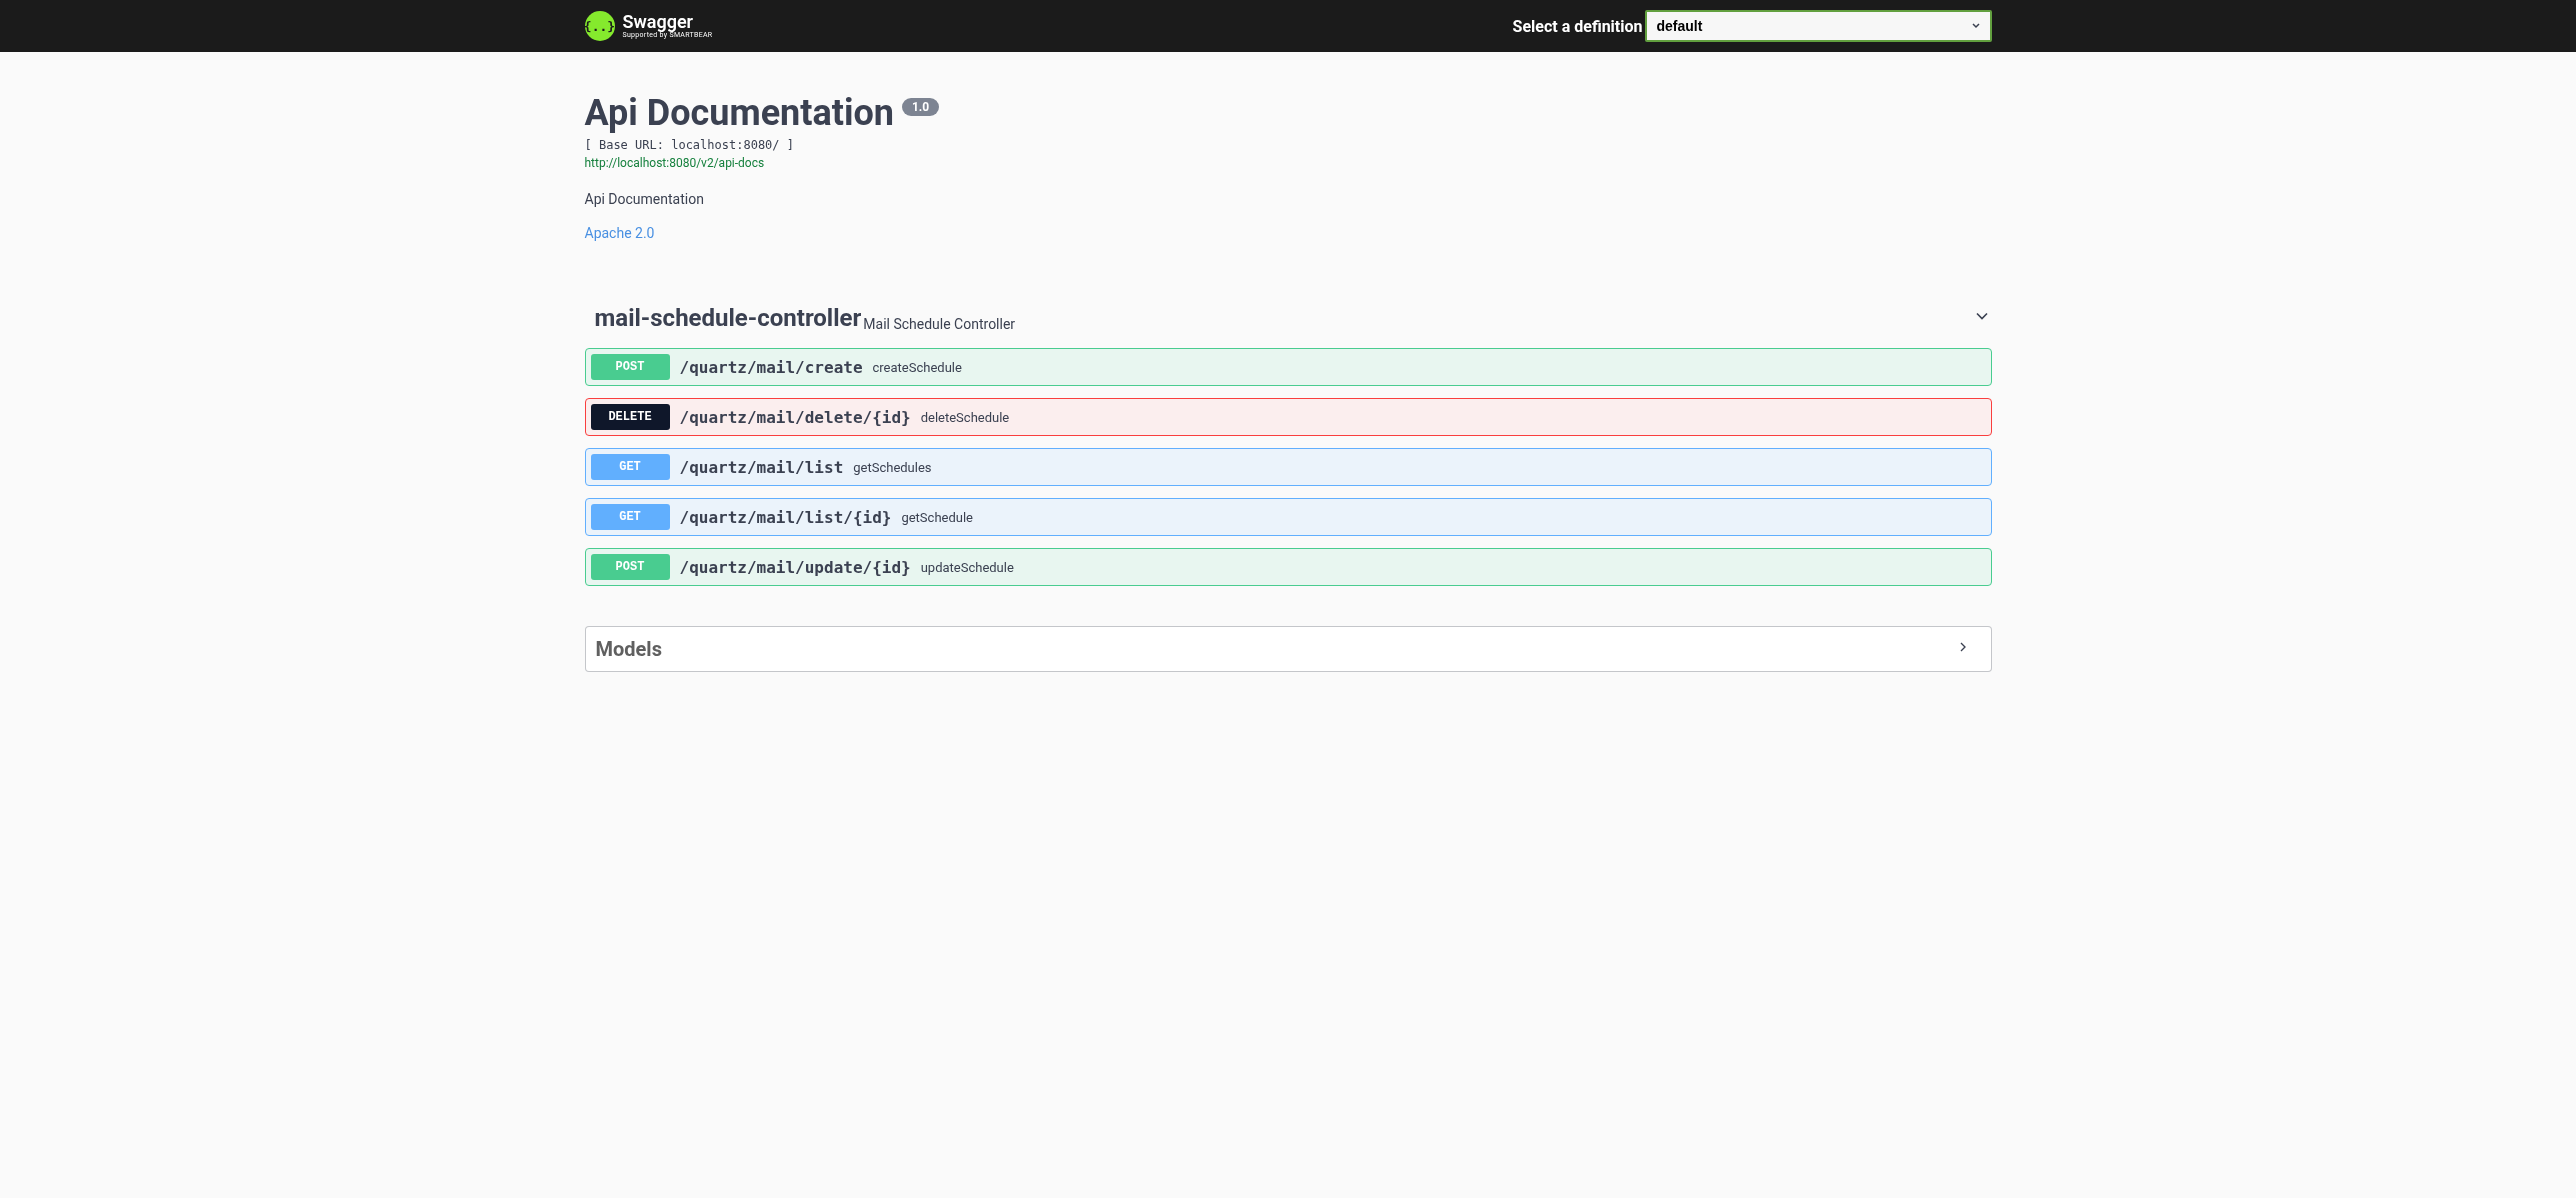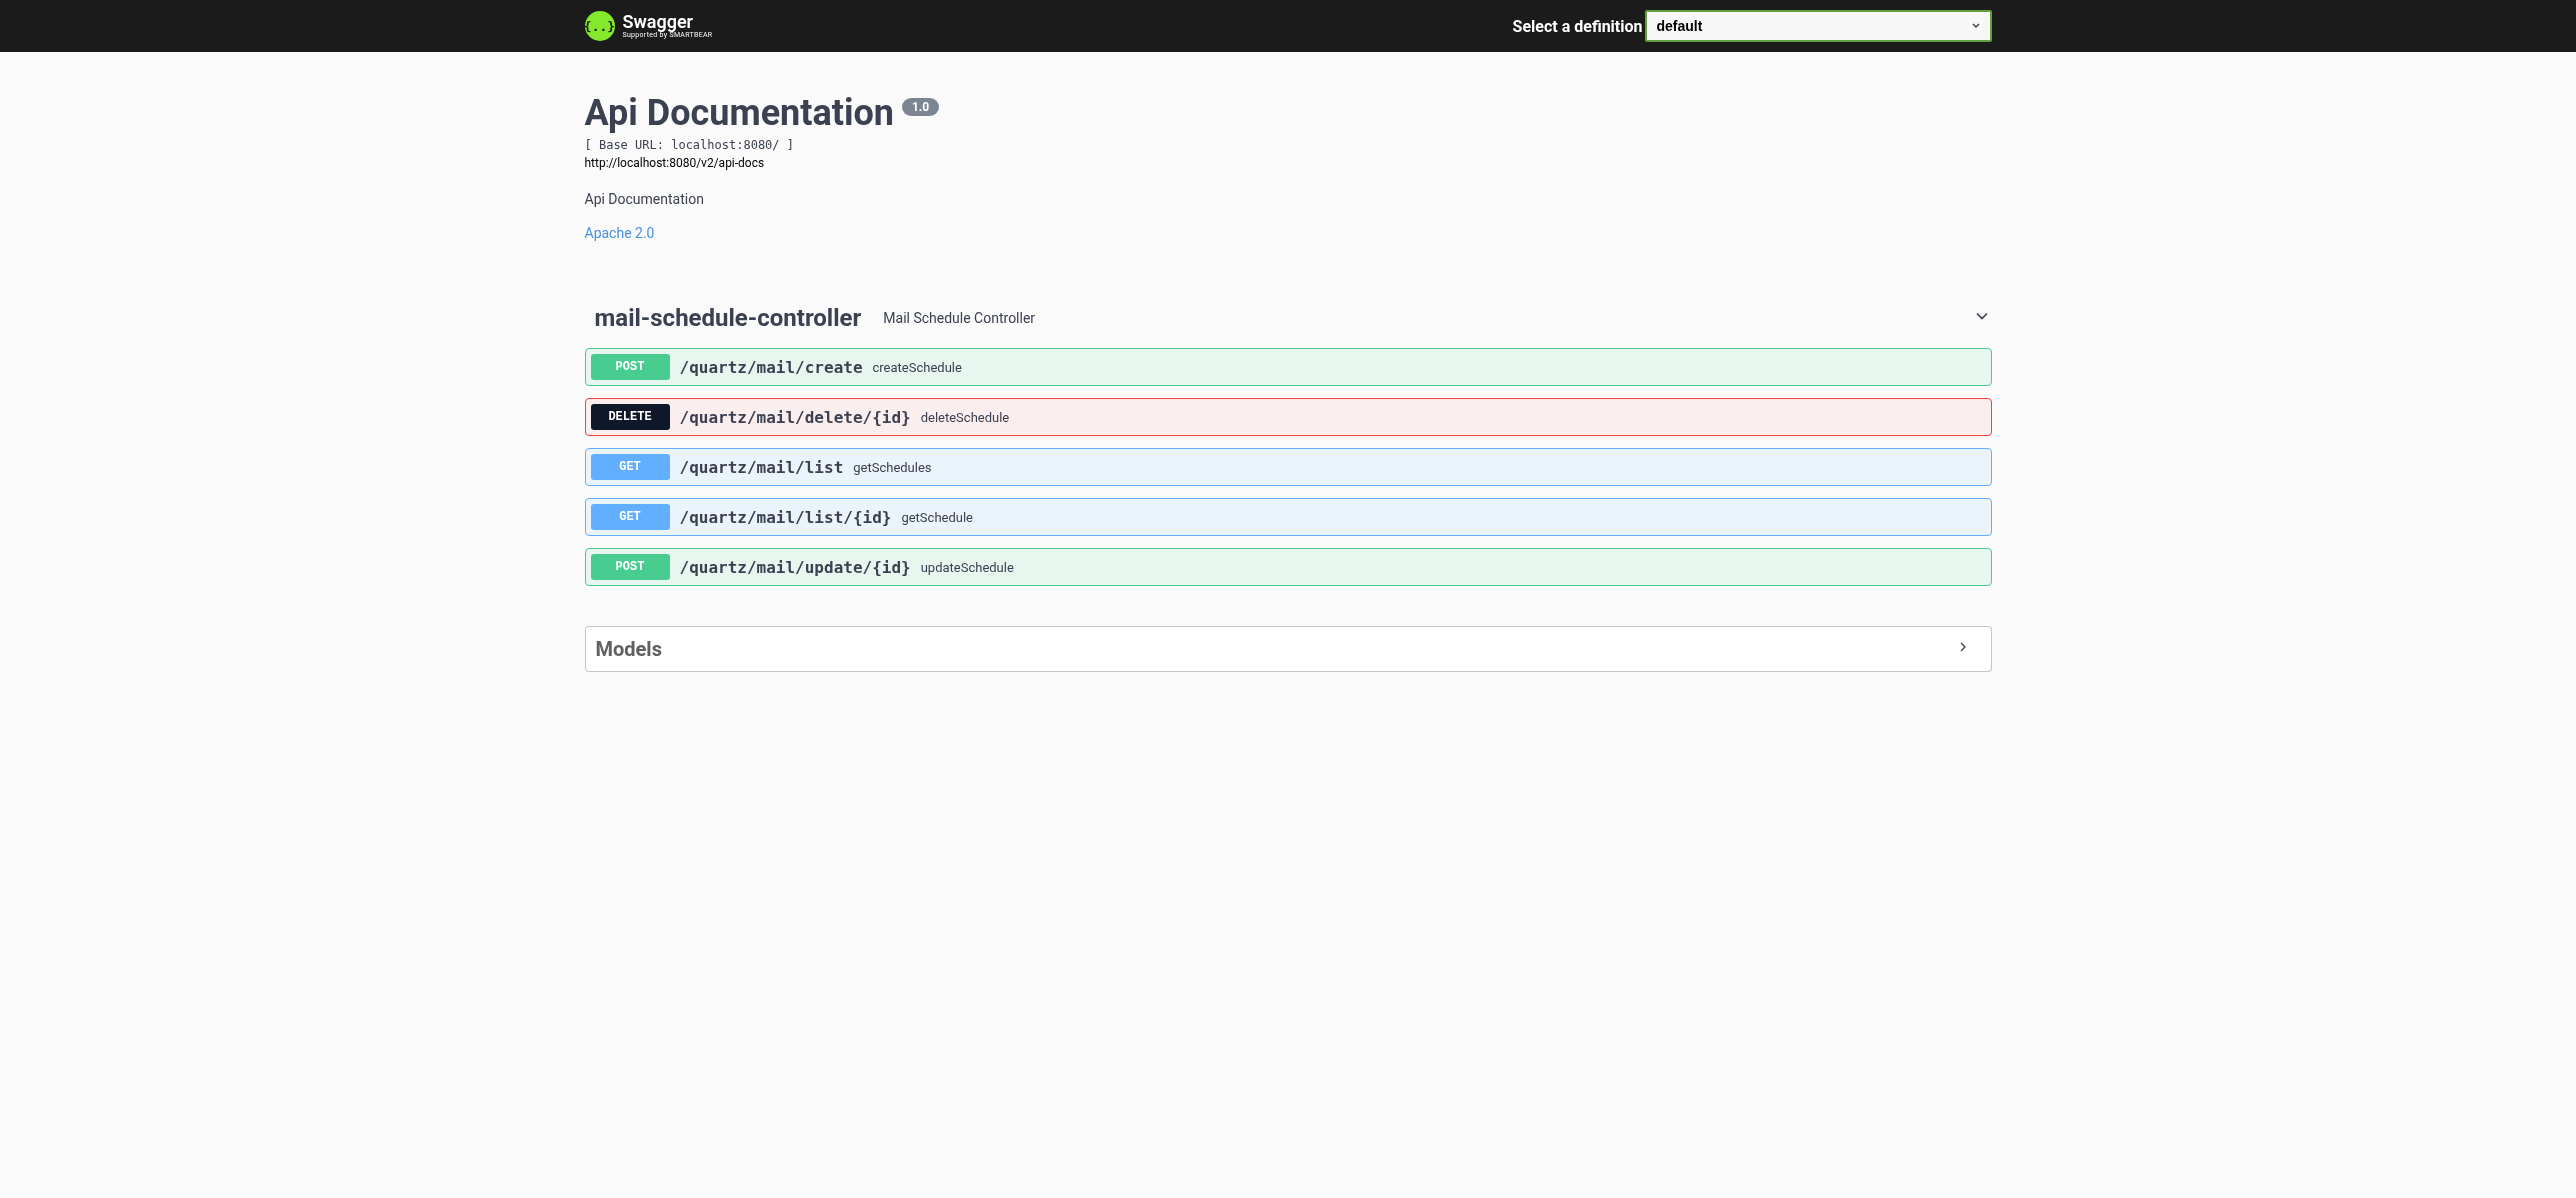--- a/index.html
+++ b/index.html
@@ -113,21 +113,21 @@
       font-weight: 700;
       margin-top: 6px;
     }
     .base-url {
       font-family: monospace;
       font-size: 12px;
       color: #3b4151;
       margin-top: 4px;
     }
     .api-link {
-      color: #000000;
+      color: #15803d;
       font-size: 12px;
       text-decoration: none;
     }
     .description {
       margin-top: 20px;
       font-size: 14px;
       color: #3b4151;
     }
     .info-links {
       margin-top: 16px;
@@ -144,22 +144,22 @@
     }
     .tag-header {
       display: flex;
       align-items: center;
       justify-content: space-between;
       padding: 10px 0px 10px 10px;
       cursor: pointer;
     }
     .tag-header-left {
       display: flex;
-      align-items: center;
-      gap: 22px;
+      align-items: flex-end;
+      gap: 2px;
     }
     .tag-name {
       font-size: 24px;
       font-weight: 700;
       color: #3b4151;
     }
     .tag-desc {
       font-size: 14px;
       color: #3b4151;
     }

